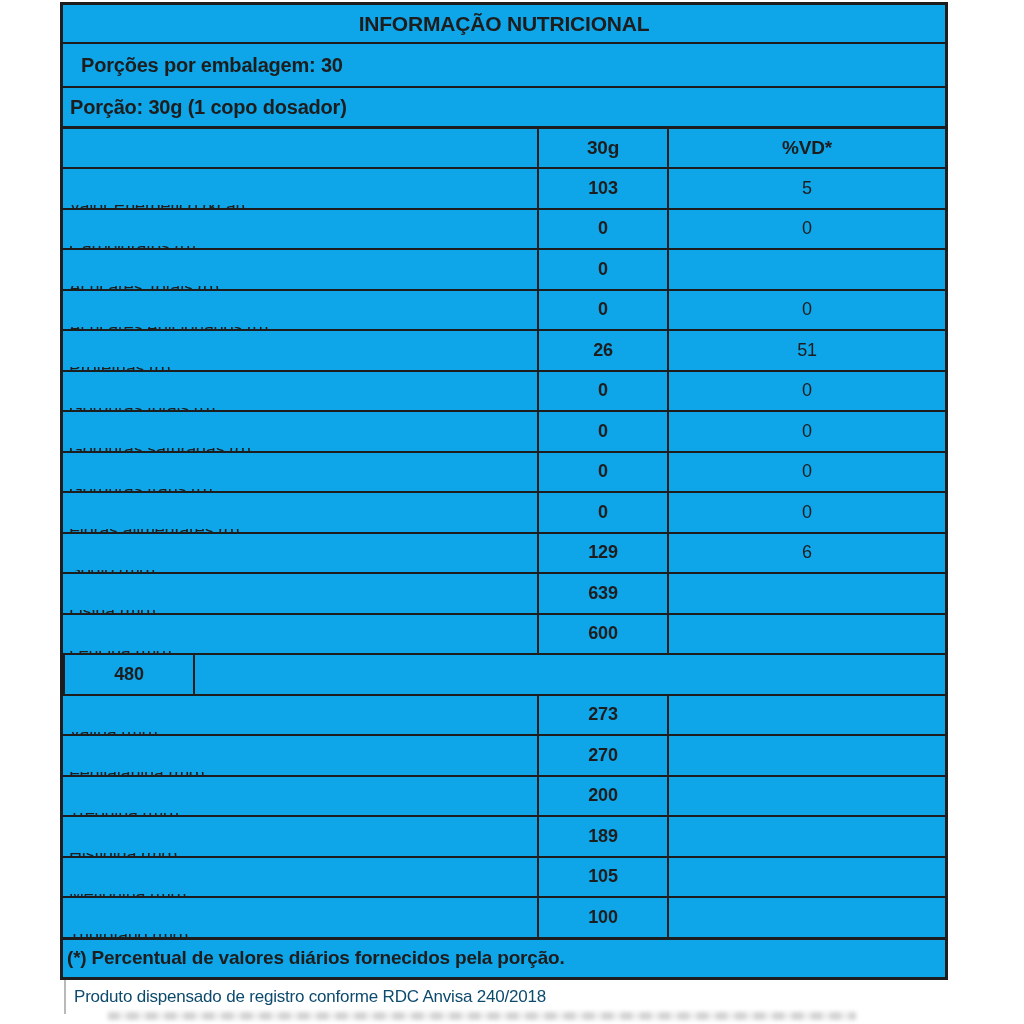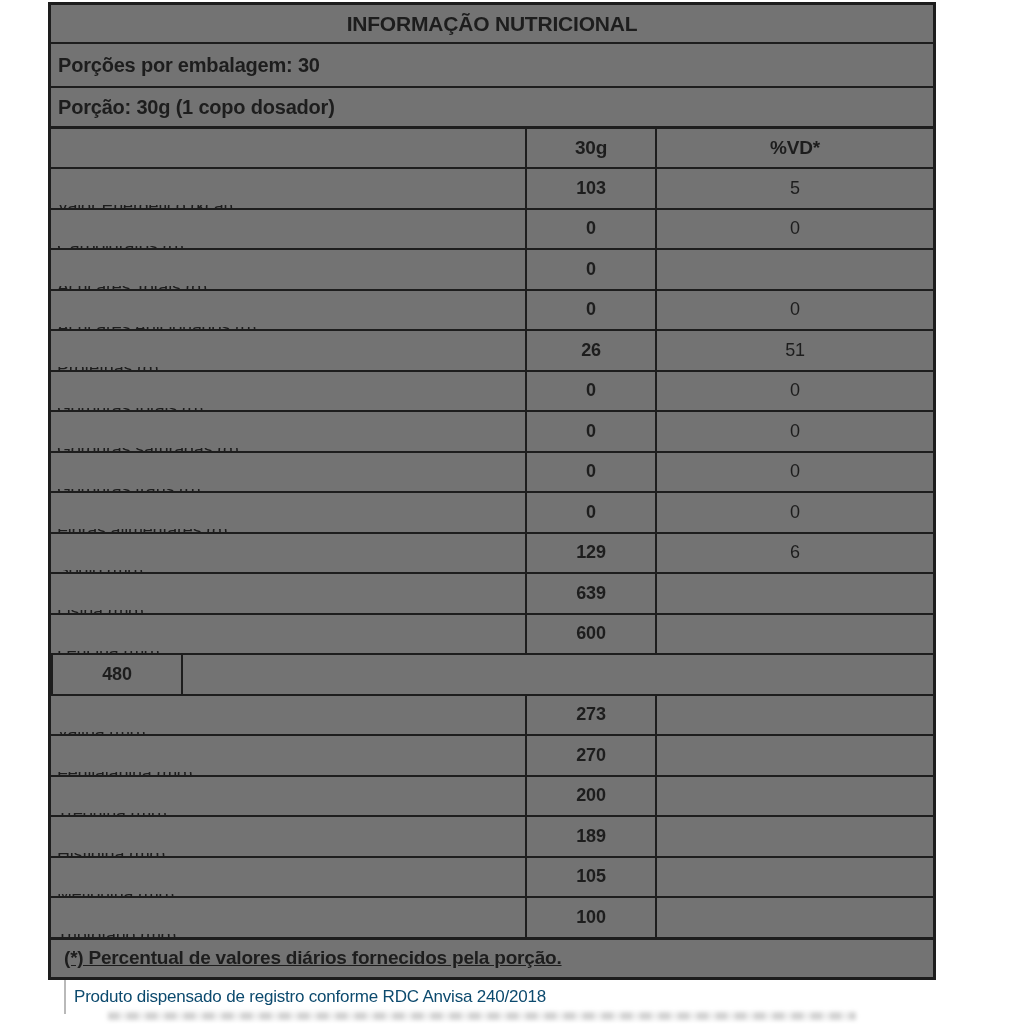--- a/index.html
+++ b/index.html
@@ -16,41 +16,41 @@
   }
   .sheet {
     position: relative;
     width: 1024px;
     height: 1024px;
     background: #ffffff;
     overflow: hidden;
   }
   .nutrition-table {
     position: absolute;
-    left: 48px;
+    left: 60px;
     top: 2px;
     width: 888px;
     box-sizing: border-box;
     border: 3px solid #1d1d1d;
-    background: #737373;
+    background: #0ea5e9;
   }
   .title-row {
     height: 37px;
     display: flex;
     align-items: center;
     justify-content: center;
     font-weight: bold;
     font-size: 21px;
   }
   .serv-row {
     height: 44px;
     border-top: 2px solid #1d1d1d;
     display: flex;
     align-items: center;
-    padding-left: 7px;
+    padding-left: 18px;
     font-weight: bold;
     font-size: 20px;
     box-sizing: border-box;
   }
   .port-row {
     height: 40px;
     border-top: 2px solid #1d1d1d;
     display: flex;
     align-items: center;
     padding-left: 7px;
@@ -98,25 +98,24 @@
     font-size: 19px;
   }
   .ind1 { padding-left: 13px; }
   .ind2 { padding-left: 22px; }
   .ind3 { padding-left: 37px; }
   .footnote-row {
     border-top: 3px solid #1d1d1d;
     height: 40px;
     display: flex;
     align-items: center;
-    padding-left: 13px;
+    padding-left: 4px;
     font-weight: bold;
     font-size: 19px;
     box-sizing: border-box;
-    text-decoration: underline;
   }
   .below-area {
     position: absolute;
     left: 64px;
     top: 980px;
     width: 888px;
     height: 34px;
     border-left: 2px solid #b9b9b9;
     box-sizing: border-box;
     display: flex;

